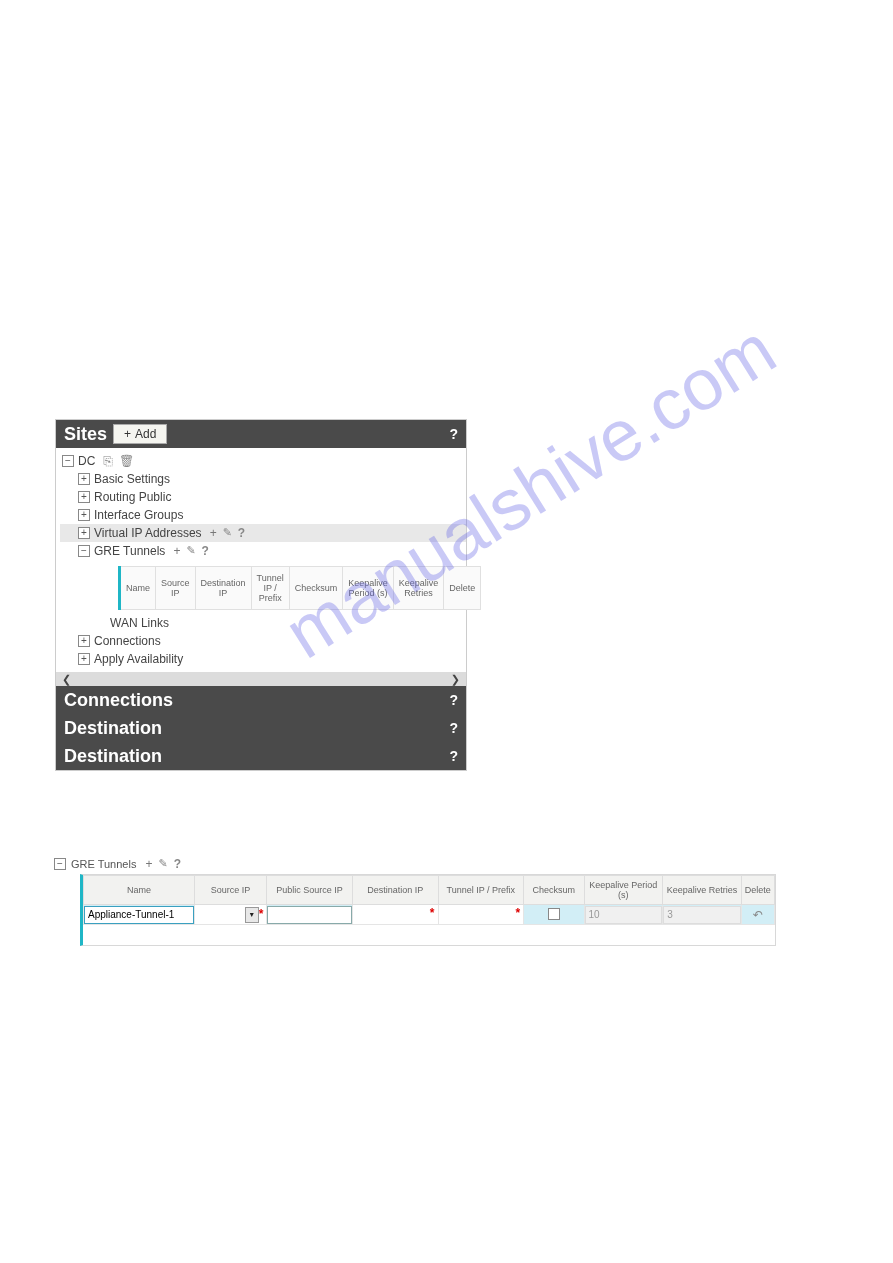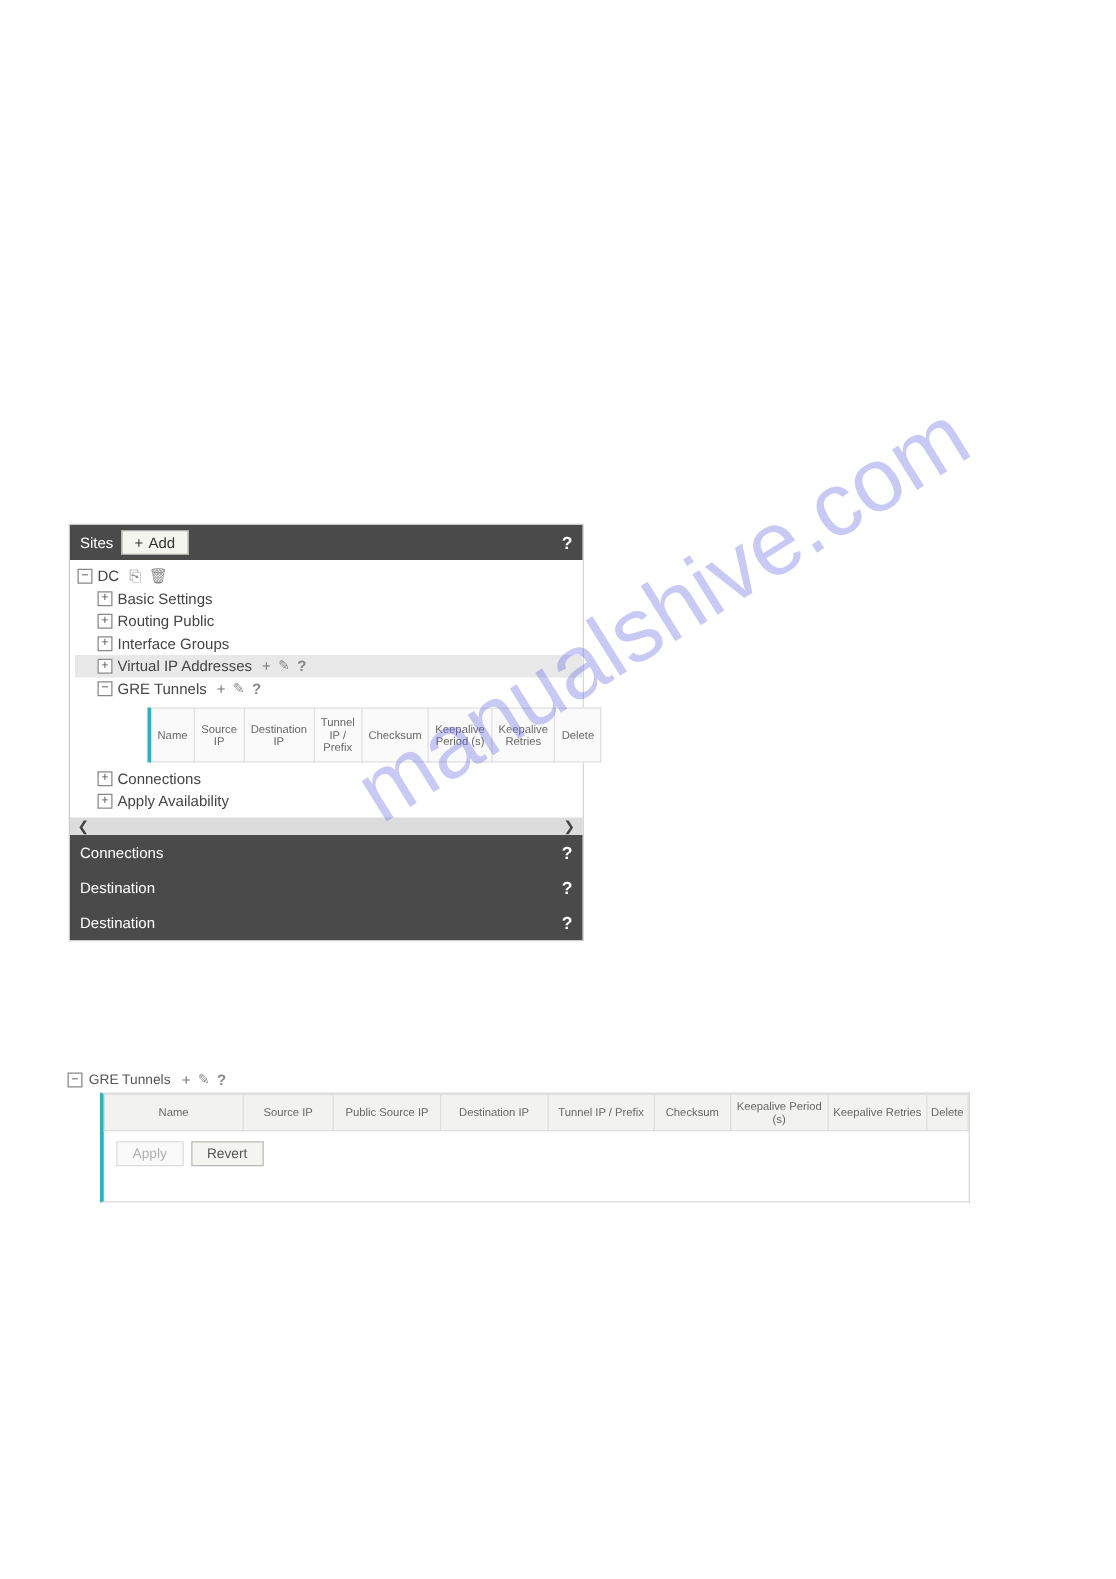--- a/index.html
+++ b/index.html
@@ -34,21 +34,21 @@
   .dark-bar {
     background: #4a4a4a;
     color: #fff;
     height: 28px;
     display: flex;
     align-items: center;
     padding: 0 8px;
     justify-content: space-between;
   }
   .dark-bar .left { display: flex; align-items: center; gap: 6px; }
-  .dark-bar .title { font-weight: 400; font-size: 12px; }
+  .dark-bar .title { font-weight: 700; font-size: 18px; }
   .btn-add {
     background: #f5f5f0;
     border: 1px solid #aaa;
     color: #333;
     padding: 2px 10px;
     font-size: 12px;
     cursor: pointer;
     display: flex;
     align-items: center;
     gap: 4px;
@@ -276,20 +276,23 @@
         <th>Destination IP</th>
         <th>Tunnel IP / Prefix</th>
         <th>Checksum</th>
         <th>Keepalive Period (s)</th>
         <th>Keepalive Retries</th>
         <th>Delete</th>
       </tr>
     </tbody>
       </table>
 
+    <div class="tree-row indent-leaf">
+      <span>WAN Links</span>
+    </div>
     <div class="tree-row indent1">
       <span class="tree-toggle">+</span>
       <span>Connections</span>
     </div>
     <div class="tree-row indent1">
       <span class="tree-toggle">+</span>
       <span>Apply Availability</span>
     </div>
   </div>
 
@@ -341,20 +344,32 @@
         <th>Name</th>
         <th>Source IP</th>
         <th>Public Source IP</th>
         <th>Destination IP</th>
         <th>Tunnel IP / Prefix</th>
         <th>Checksum</th>
         <th>Keepalive Period (s)</th>
         <th>Keepalive Retries</th>
         <th>Delete</th>
       </tr>
+      <tr class="edit-row">
+        <td><input class="cell-input cell-name" value="Appliance-Tunnel-1" style=""></td>
+        <td style="background:#fff;">
+              <span class="req-star">*</span>
+              <span class="dropdown-arrow">▾</span>
+            </td>
+        <td><input class="cell-input" style=""></td>
+        <td style="background:#fff;"><input class="cell-input" style="width: calc(100% - 12px); border: none;"><span class="req-star">*</span></td>
+        <td style="background:#fff;"><input class="cell-input" style="width: calc(100% - 12px); border: none;"><span class="req-star">*</span></td>
+        <td class="checkbox-cell"><span class="checkbox-off"></span></td>
+        <td><input class="cell-input cell-disabled" value="10" style=""></td>
+        <td><input class="cell-input cell-disabled" value="3" style=""></td>
+        <td>
+              <span class="undo-icon">↶</span>
+            </td>
+      </tr>
     </tbody>
       </table>
-    <div class="btn-row">
-      <button class="flat-btn disabled">Apply</button>
-      <button class="flat-btn">Revert</button>
-    </div>
   </div>
 </div>
 
 </body></html>

